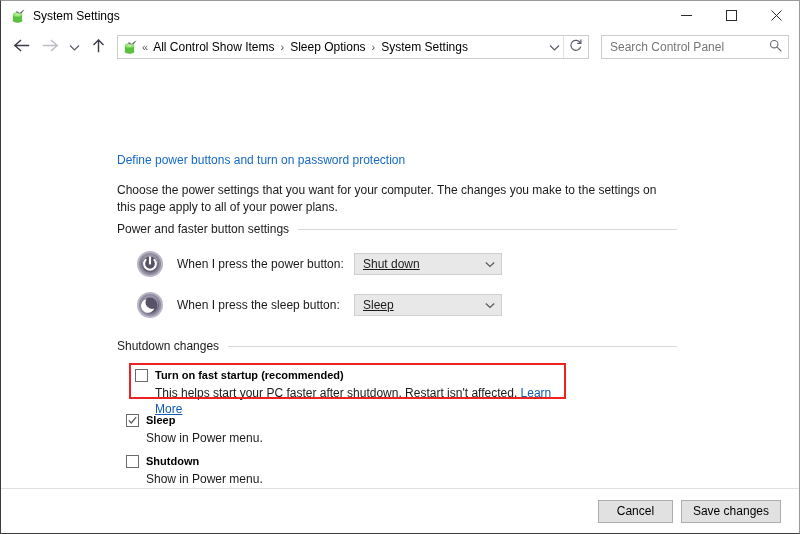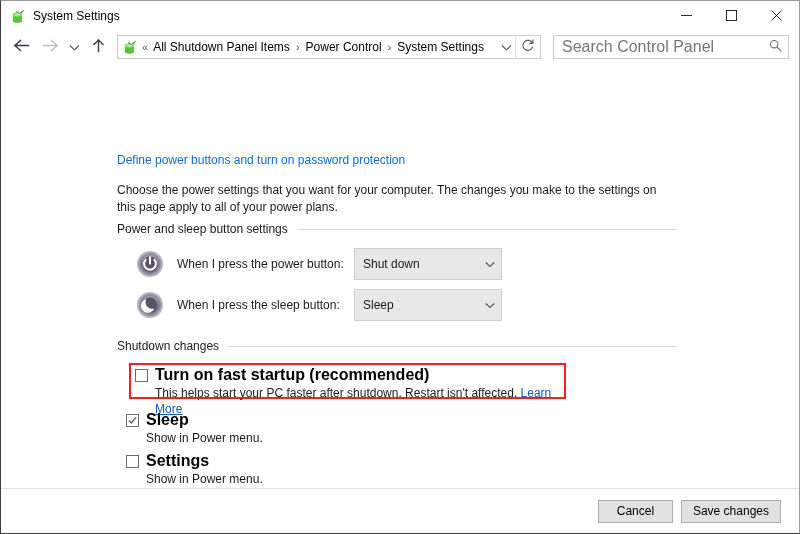--- a/index.html
+++ b/index.html
@@ -155,21 +155,21 @@
     display: flex;
     align-items: center;
     box-sizing: border-box;
     padding: 0 6px 0 8px;
   }
   .search-input {
     flex: 1 1 auto;
     border: 0;
     outline: 0;
     font-family: "Liberation Sans", sans-serif;
-    font-size: 16px;
+    font-size: 12px;
     color: #c2410c;
     background: transparent;
     min-width: 0;
     padding: 0;
   }
   .search-input::placeholder { color: #767676; opacity: 1; }
 
   
   .content {
     flex: 1 1 auto;
@@ -234,29 +234,30 @@
   .power-label {
     font-size: 12px;
     color: #1a1a1a;
     width: 177px;
     flex: 0 0 177px;
     line-height: 16px;
   }
   .combo {
     width: 148px;
     flex: 0 0 148px;
-    height: 32px;
+    height: 22px;
     background: #e8e8e8;
     border: 1px solid #cfcfcf;
     box-sizing: border-box;
     display: flex;
     align-items: center;
     padding: 0 4px 0 8px;
     font-size: 12px;
     color: #1a1a1a;
+    text-decoration: underline;
   }
   .combo-value { flex: 1 1 auto; line-height: 16px; }
   .combo-arrow {
     flex: 0 0 14px;
     display: flex;
     align-items: center;
     justify-content: center;
   }
 
   
@@ -272,21 +273,21 @@
     flex: 0 0 13px;
     border: 1px solid #6b6b6b;
     background: #ffffff;
     box-sizing: border-box;
     margin-top: 2px;
     margin-right: 7px;
     position: relative;
   }
   .cbox svg { position: absolute; left: 1px; top: 1px; }
   .check-main {
-    font-size: 16px;
+    font-size: 11px;
     font-weight: bold;
     color: #000000;
     line-height: 16px;
   }
   .check-sub {
     font-size: 12px;
     color: #1a1a1a;
     line-height: 16px;
     margin-left: 29px;
     margin-top: 2px;
@@ -423,23 +424,23 @@
           <ellipse cx="7.5" cy="12.3" rx="4.6" ry="2.2" fill="#3f8f28"></ellipse>
           <path d="M2.9 6.5 h9.2 v5.8 a4.6 2.2 0 0 1 -9.2 0 z" fill="#5cc040"></path>
           <ellipse cx="7.5" cy="6.5" rx="4.6" ry="2.2" fill="#8fe06e"></ellipse>
           <path d="M11.4 5.6 c1.6 -2.3 2.6 -3.4 3.1 -4.2 c-1.5 0.6 -3.1 1.8 -4.6 3.3" fill="#6b6b6b"></path>
           <path d="M6.6 3.0 c1.2 0.3 2.3 1.1 3.0 2.2 l-1.4 1.0 c-0.6 -0.9 -1.5 -1.5 -2.4 -1.7 z" fill="#8a8a8a"></path>
           <ellipse cx="7.5" cy="6.5" rx="2.4" ry="1.1" fill="#bdf3a4"></ellipse>
         </svg>
       </span>
       <div class="crumbs">
         <span class="crumb-sep dbl">«</span>
-        <span class="crumb">All Shutdown Panel Items</span>
+        <span class="crumb">All Control Show Items</span>
         <span class="crumb-sep">›</span>
-        <span class="crumb">Power Control</span>
+        <span class="crumb">Sleep Options</span>
         <span class="crumb-sep">›</span>
         <span class="crumb">System Settings</span>
       </div>
       <div class="addr-dropdown">
         <span>
           <svg width="11" height="9" viewBox="0 0 11 9">
             <path d="M1 2.5 L5.5 7 L10 2.5" stroke="#5a5a6a" stroke-width="1.2" fill="none"></path>
           </svg>
         </span>
       </div>
@@ -464,21 +465,21 @@
     </div>
   </div>
 
   <div class="content">
 
     <div class="page-title">Define power buttons and turn on password protection</div>
     <div class="page-desc">Choose the power settings that you want for your computer. The changes you make to the settings on this page apply to all of your power plans.</div>
 
     <div class="section" style="top:159px;">
       <div class="section-head">
-        <span>Power and sleep button settings</span>
+        <span>Power and faster button settings</span>
         <span class="rule"></span>
       </div>
 
       <div class="power-rows">
 
         <div class="power-row">
           <span class="power-icon">
             <svg width="28" height="28" viewBox="0 0 28 28">
               <circle cx="14" cy="14" r="13" fill="#b9b4c4"></circle>
               <circle cx="14" cy="14" r="11" fill="#8f8a9e"></circle>
@@ -555,21 +556,21 @@
               </svg>
             </span>
             <span class="check-main">Sleep</span>
           </div>
           <div class="check-sub">Show in Power menu.</div>
         </div>
 
         <div class="check-group">
           <div class="check-row">
             <span class="cbox"></span>
-            <span class="check-main">Settings</span>
+            <span class="check-main">Shutdown</span>
           </div>
           <div class="check-sub">Show in Power menu.</div>
         </div>
 
       </div>
     </div>
 
   </div>
 
   <div class="footer">

